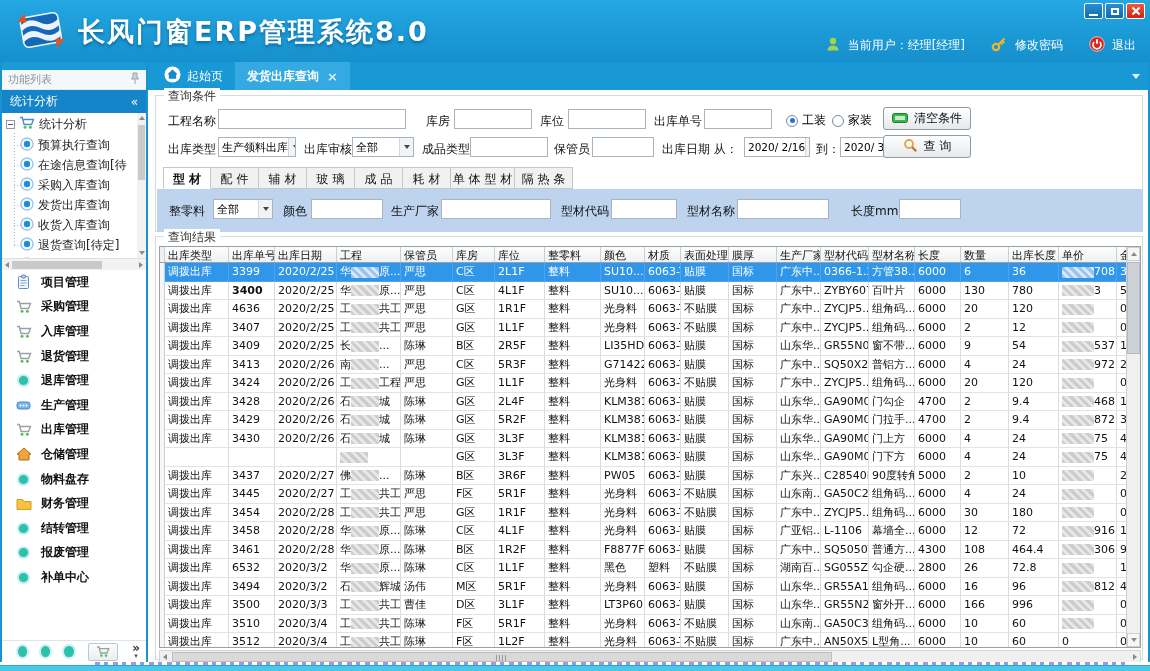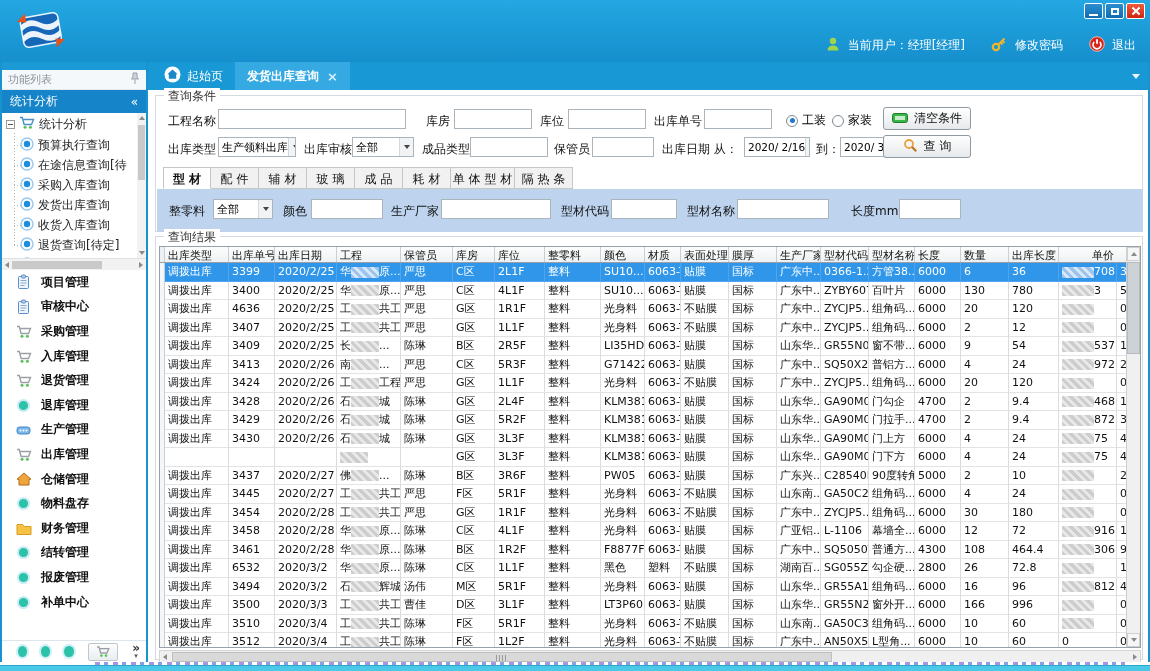--- a/index.html
+++ b/index.html
@@ -144,20 +144,21 @@
       <svg width="54" height="50" viewBox="0 0 54 50">
         <g transform="rotate(-10 27 25)">
           <rect x="8" y="9" width="38" height="30" rx="5" fill="#1767b8" stroke="#e8f6ff" stroke-width="1.5"></rect>
           <path d="M8 16q9.5-7 19 0t19 0v6q-9.5 7-19 0t-19 0z" fill="#fff" opacity=".92"></path>
           <path d="M8 27q9.5-7 19 0t19 0v6q-9.5 7-19 0t-19 0z" fill="#fff" opacity=".92"></path>
           <path d="M5 12l9-7v9z" fill="#e5521c"></path>
           <path d="M49 37l-9 7v-9z" fill="#e5521c"></path>
         </g>
       </svg>
     </span>
+    <div class="app-title">长风门窗ERP管理系统8.0</div>
     <div class="win-controls">
       <div class="wbtn">
           <span class="g-min"></span>
         </div>
       <div class="wbtn">
           <span class="g-max"></span>
         </div>
       <div class="wbtn close">
           <span class="g-x"></span>
         </div>
@@ -288,30 +289,20 @@
             <svg width="15" height="16">
               <rect x="2.5" y="2.5" width="10" height="12" rx="1" fill="#eef4fb" stroke="#5b8fc9"></rect>
               <rect x="5.5" y="1" width="4" height="3" rx="1" fill="#b8cce4" stroke="#5b8fc9"></rect>
               <path d="M4.5 6.5h6M4.5 9h6M4.5 11.5h4" stroke="#8aa8cc"></path>
             </svg>
           </span>
           <span>项目管理</span>
         </div>
         <div class="mitem">
           <span class="mic">
-            <svg width="15" height="16">
-              <rect x="2.5" y="2.5" width="10" height="12" rx="1" fill="#eef4fb" stroke="#5b8fc9"></rect>
-              <rect x="5.5" y="1" width="4" height="3" rx="1" fill="#b8cce4" stroke="#5b8fc9"></rect>
-              <path d="M4.5 6.5h6M4.5 9h6M4.5 11.5h4" stroke="#8aa8cc"></path>
-            </svg>
-          </span>
-          <span>审核中心</span>
-        </div>
-        <div class="mitem">
-          <span class="mic">
             <svg width="16" height="15">
               <path d="M1 2.5h2.3l1.8 7h7.4l2-5H4.6" fill="none" stroke="#9aa0a6" stroke-width="1.4"></path>
               <circle cx="6" cy="12.3" r="1.5" fill="#58c05a"></circle>
               <circle cx="11.4" cy="12.3" r="1.5" fill="#58c05a"></circle>
             </svg>
           </span>
           <span>采购管理</span>
         </div>
         <div class="mitem">
           <span class="mic">
@@ -565,21 +556,21 @@
               <div class="hcell" style="width: 44px;">颜色</div>
               <div class="hcell" style="width: 36px;">材质</div>
               <div class="hcell" style="width: 48px;">表面处理</div>
               <div class="hcell" style="width: 48px;">膜厚</div>
               <div class="hcell" style="width: 44px;">生产厂家</div>
               <div class="hcell" style="width: 48px;">型材代码</div>
               <div class="hcell" style="width: 46px;">型材名称</div>
               <div class="hcell" style="width: 46px;">长度</div>
               <div class="hcell" style="width: 48px;">数量</div>
               <div class="hcell" style="width: 50px;">出库长度</div>
-              <div class="hcell" style="width: 58px; margin-left: 30px;">单价</div>
+              <div class="hcell" style="width: 58px;">单价</div>
               <div class="hcell" style="width: 20px;">金</div>
             </div>
           <div class="tbody" id="tbody">
               <div class="trow sel">
                 <div class="rowind"></div>
                 <div class="tcell" style="width: 64px;">调拨出库</div>
                 <div class="tcell" style="width: 46px;">3399</div>
                 <div class="tcell" style="width: 62px;">2020/2/25</div>
                 <div class="tcell" style="width: 64px;"><span>华</span><span class="pix"></span><span>原...</span></div>
                 <div class="tcell" style="width: 52px;">严思</div>
@@ -595,21 +586,21 @@
                 <div class="tcell" style="width: 46px;">方管38...</div>
                 <div class="tcell" style="width: 46px;">6000</div>
                 <div class="tcell" style="width: 48px;">6</div>
                 <div class="tcell" style="width: 50px;">36</div>
                 <div class="tcell" style="width: 58px;"><span class="pix pw"></span><span>708</span></div>
                 <div class="tcell" style="width: 20px;">308</div>
               </div>
               <div class="trow">
                 <div class="rowind"></div>
                 <div class="tcell" style="width: 64px;">调拨出库</div>
-                <div class="tcell" style="width: 46px;">3400</div>
+                <div class="tcell" style="width: 46px; font-weight: bold;">3400</div>
                 <div class="tcell" style="width: 62px;">2020/2/25</div>
                 <div class="tcell" style="width: 64px;"><span>华</span><span class="pix"></span><span>原...</span></div>
                 <div class="tcell" style="width: 52px;">严思</div>
                 <div class="tcell" style="width: 42px;">C区</div>
                 <div class="tcell" style="width: 50px;">4L1F</div>
                 <div class="tcell" style="width: 56px;">整料</div>
                 <div class="tcell" style="width: 44px;">SU10...</div>
                 <div class="tcell" style="width: 36px;">6063-T5</div>
                 <div class="tcell" style="width: 48px;">贴膜</div>
                 <div class="tcell" style="width: 48px;">国标</div>

